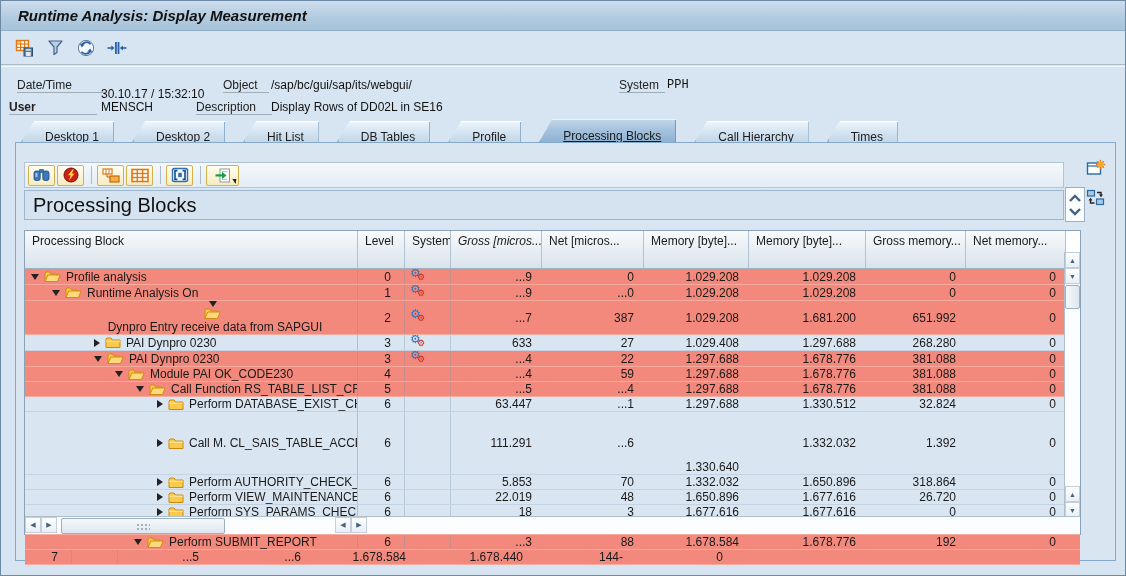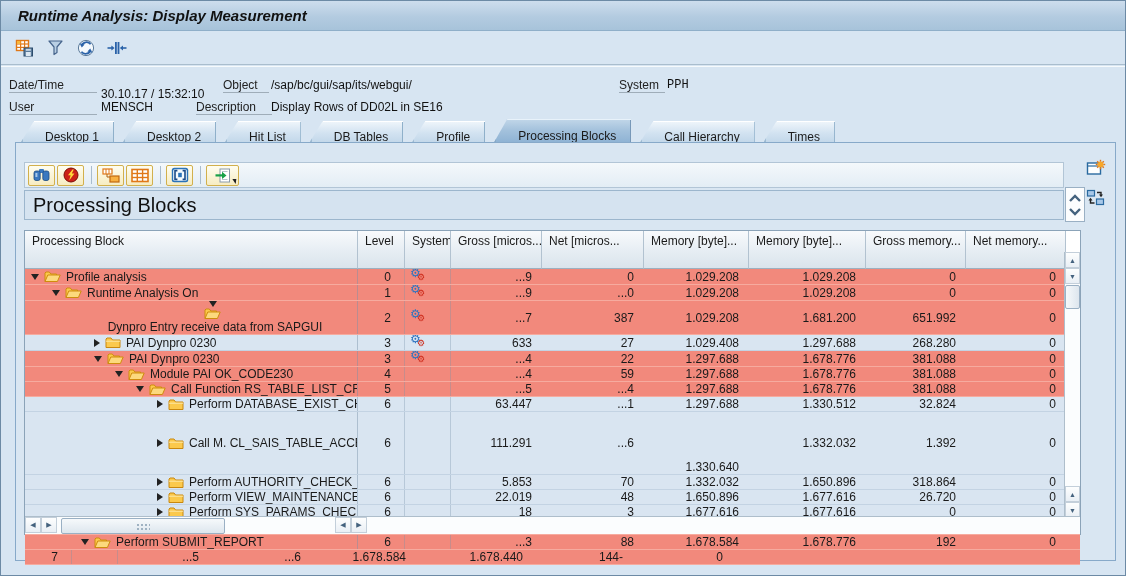--- a/index.html
+++ b/index.html
@@ -29,25 +29,25 @@
   
   .hfield { position:absolute; height:16px; white-space:nowrap; }
   .hlabel { border-bottom:1px solid #9fadb9; color:#222; display:inline-block; }
   .hvalue { color:#111; }
   .mono { font-family:"Liberation Mono", monospace; font-size:12px; }
 
   
   .tabstrip { position:absolute; left:20px; top:118px; height:23px; display:flex; align-items:flex-end; }
   .tab {
     height:21px; display:flex; align-items:center;
-    padding:12px 15px 1px 24px; margin-right:9px;
+    padding:12px 15px 1px 24px; margin-right:18px;
     clip-path:polygon(13px 0, 100% 0, 100% 100%, 0 100%);
     background:linear-gradient(180deg,#f0f6fb 0%,#d3e3f1 55%,#c3d8ea 100%);
     box-shadow:inset 0 1px 0 #ffffff, inset -1px 0 0 #8fb0ca, inset 2px 1px 0 #9dbad2;
-    cursor:default; white-space:nowrap;
+    cursor:default; white-space:nowrap;text-decoration:underline;
   }
   .tab.active {
     height:23px;
     background:linear-gradient(180deg,#c2d7e9 0%,#a3c1dc 50%,#8fb3d4 100%);
     box-shadow:inset 0 1px 0 #e8f2fa, inset -1px 0 0 #7798b8, inset 2px 1px 0 #86a8c6;
   }
 
   
   .panel {
     position:absolute; left:14px; top:141px; width:1101px; height:419px;
@@ -172,33 +172,33 @@
         <path d="M0.5 8 L6 8" stroke="#2a62a8" stroke-width="1.6"></path>
         <path d="M7.6 8 L4.4 5.4 L4.4 10.6 Z" fill="#2a62a8"></path>
         <path d="M14.4 8 L19.5 8" stroke="#2a62a8" stroke-width="1.6"></path>
         <path d="M12.8 8 L16 5.4 L16 10.6 Z" fill="#2a62a8"></path>
       </svg>
     </span>
   </div>
   <div class="rule"></div>
 
   <div class="hfield" style="left:8px; top:77px;">
-    <span class="hlabel" style="width:88px;">Date/Time</span>
+    <span class="hlabel" style="width:88px;margin-left:8px;">Date/Time</span>
   </div>
   <div class="hfield hvalue" style="left:100px; top:86px;">30.10.17  /  15:32:10</div>
   <div class="hfield" style="left:222px; top:77px;">
     <span class="hlabel" style="width:46px;">Object</span>
   </div>
   <div class="hfield hvalue" style="left:270px; top:77px;">/sap/bc/gui/sap/its/webgui/</div>
   <div class="hfield" style="left:618px; top:77px;">
     <span class="hlabel" style="width:46px;">System</span>
   </div>
   <div class="hfield hvalue mono" style="left:666px; top:77px;">PPH</div>
 
-  <div class="hfield" style="left:8px; top:99px;">
+  <div class="hfield" style="left:8px; top:99px;font-weight:bold;">
     <span class="hlabel" style="width:88px;">User</span>
   </div>
   <div class="hfield hvalue" style="left:100px; top:99px;">MENSCH</div>
   <div class="hfield" style="left:195px; top:99px;">
     <span class="hlabel" style="width:76px;">Description</span>
   </div>
   <div class="hfield hvalue" style="left:270px; top:99px;">Display Rows of DD02L in SE16</div>
 
   <div class="tabstrip" id="tabstrip">
       <div class="tab">Desktop 1</div>
@@ -310,21 +310,21 @@
       <svg width="14" height="11" viewBox="0 0 14 11">
           <polyline points="2,3 7,8 12,3" fill="none" stroke="#44627e" stroke-width="2.4"></polyline>
         </svg>
     </div>
 
     <div class="tablewrap">
       <div class="thead" id="thead">
           <div class="th" style="width: 333px;">Processing Block</div>
           <div class="th" style="width: 47px;">Level</div>
           <div class="th" style="width: 46px;">System</div>
-          <div class="th" style="width: 91px;">Gross [micros...</div>
+          <div class="th" style="width: 91px; font-style: italic;">Gross [micros...</div>
           <div class="th" style="width: 102px;">Net [micros...</div>
           <div class="th" style="width: 105px;">Memory [byte]...</div>
           <div class="th" style="width: 117px;">Memory [byte]...</div>
           <div class="th" style="width: 100px;">Gross memory...</div>
           <div class="th" style="width: 100px;">Net memory...</div>
         </div>
       <div class="tbody" id="tbody">
           <div class="tr hl">
             <div class="td treecell" style="width: 333px; padding-left: 6px;">
               <span class="exp open"></span>
@@ -604,21 +604,21 @@
             <div class="td levelcell" style="width: 47px;">6</div>
             <div class="td syscell" style="width: 46px;"></div>
             <div class="td num" style="width: 91px;">170.364</div>
             <div class="td num" style="width: 102px;">...3</div>
             <div class="td num" style="width: 105px;">1.677.616</div>
             <div class="td num" style="width: 117px;">1.678.584</div>
             <div class="td num" style="width: 100px;">968</div>
             <div class="td num" style="width: 100px;">0</div>
           </div>
           <div class="tr hl">
-            <div class="td treecell" style="width: 333px; padding-left: 56px;">
+            <div class="td treecell" style="width: 333px; padding-left: 109px;">
               <span class="exp open"></span>
               <span class="fold">
                 <svg width="17" height="13" viewBox="0 0 17 13">
                   <path d="M1 3 L1 11.5 L12.5 11.5 L12.5 4 L6.8 4 L5.3 2 L2 2 Z" fill="#fbc94c" stroke="#cf8c0e"></path>
                   <path d="M3.8 5 L16.2 5 L13.4 11.5 L1 11.5 Z" fill="#fcd97d" stroke="#cf8c0e"></path>
                 </svg>
               </span>
               <span class="treelabel">Perform SUBMIT_REPORT</span>
             </div>
             <div class="td levelcell" style="width: 47px;">6</div>

